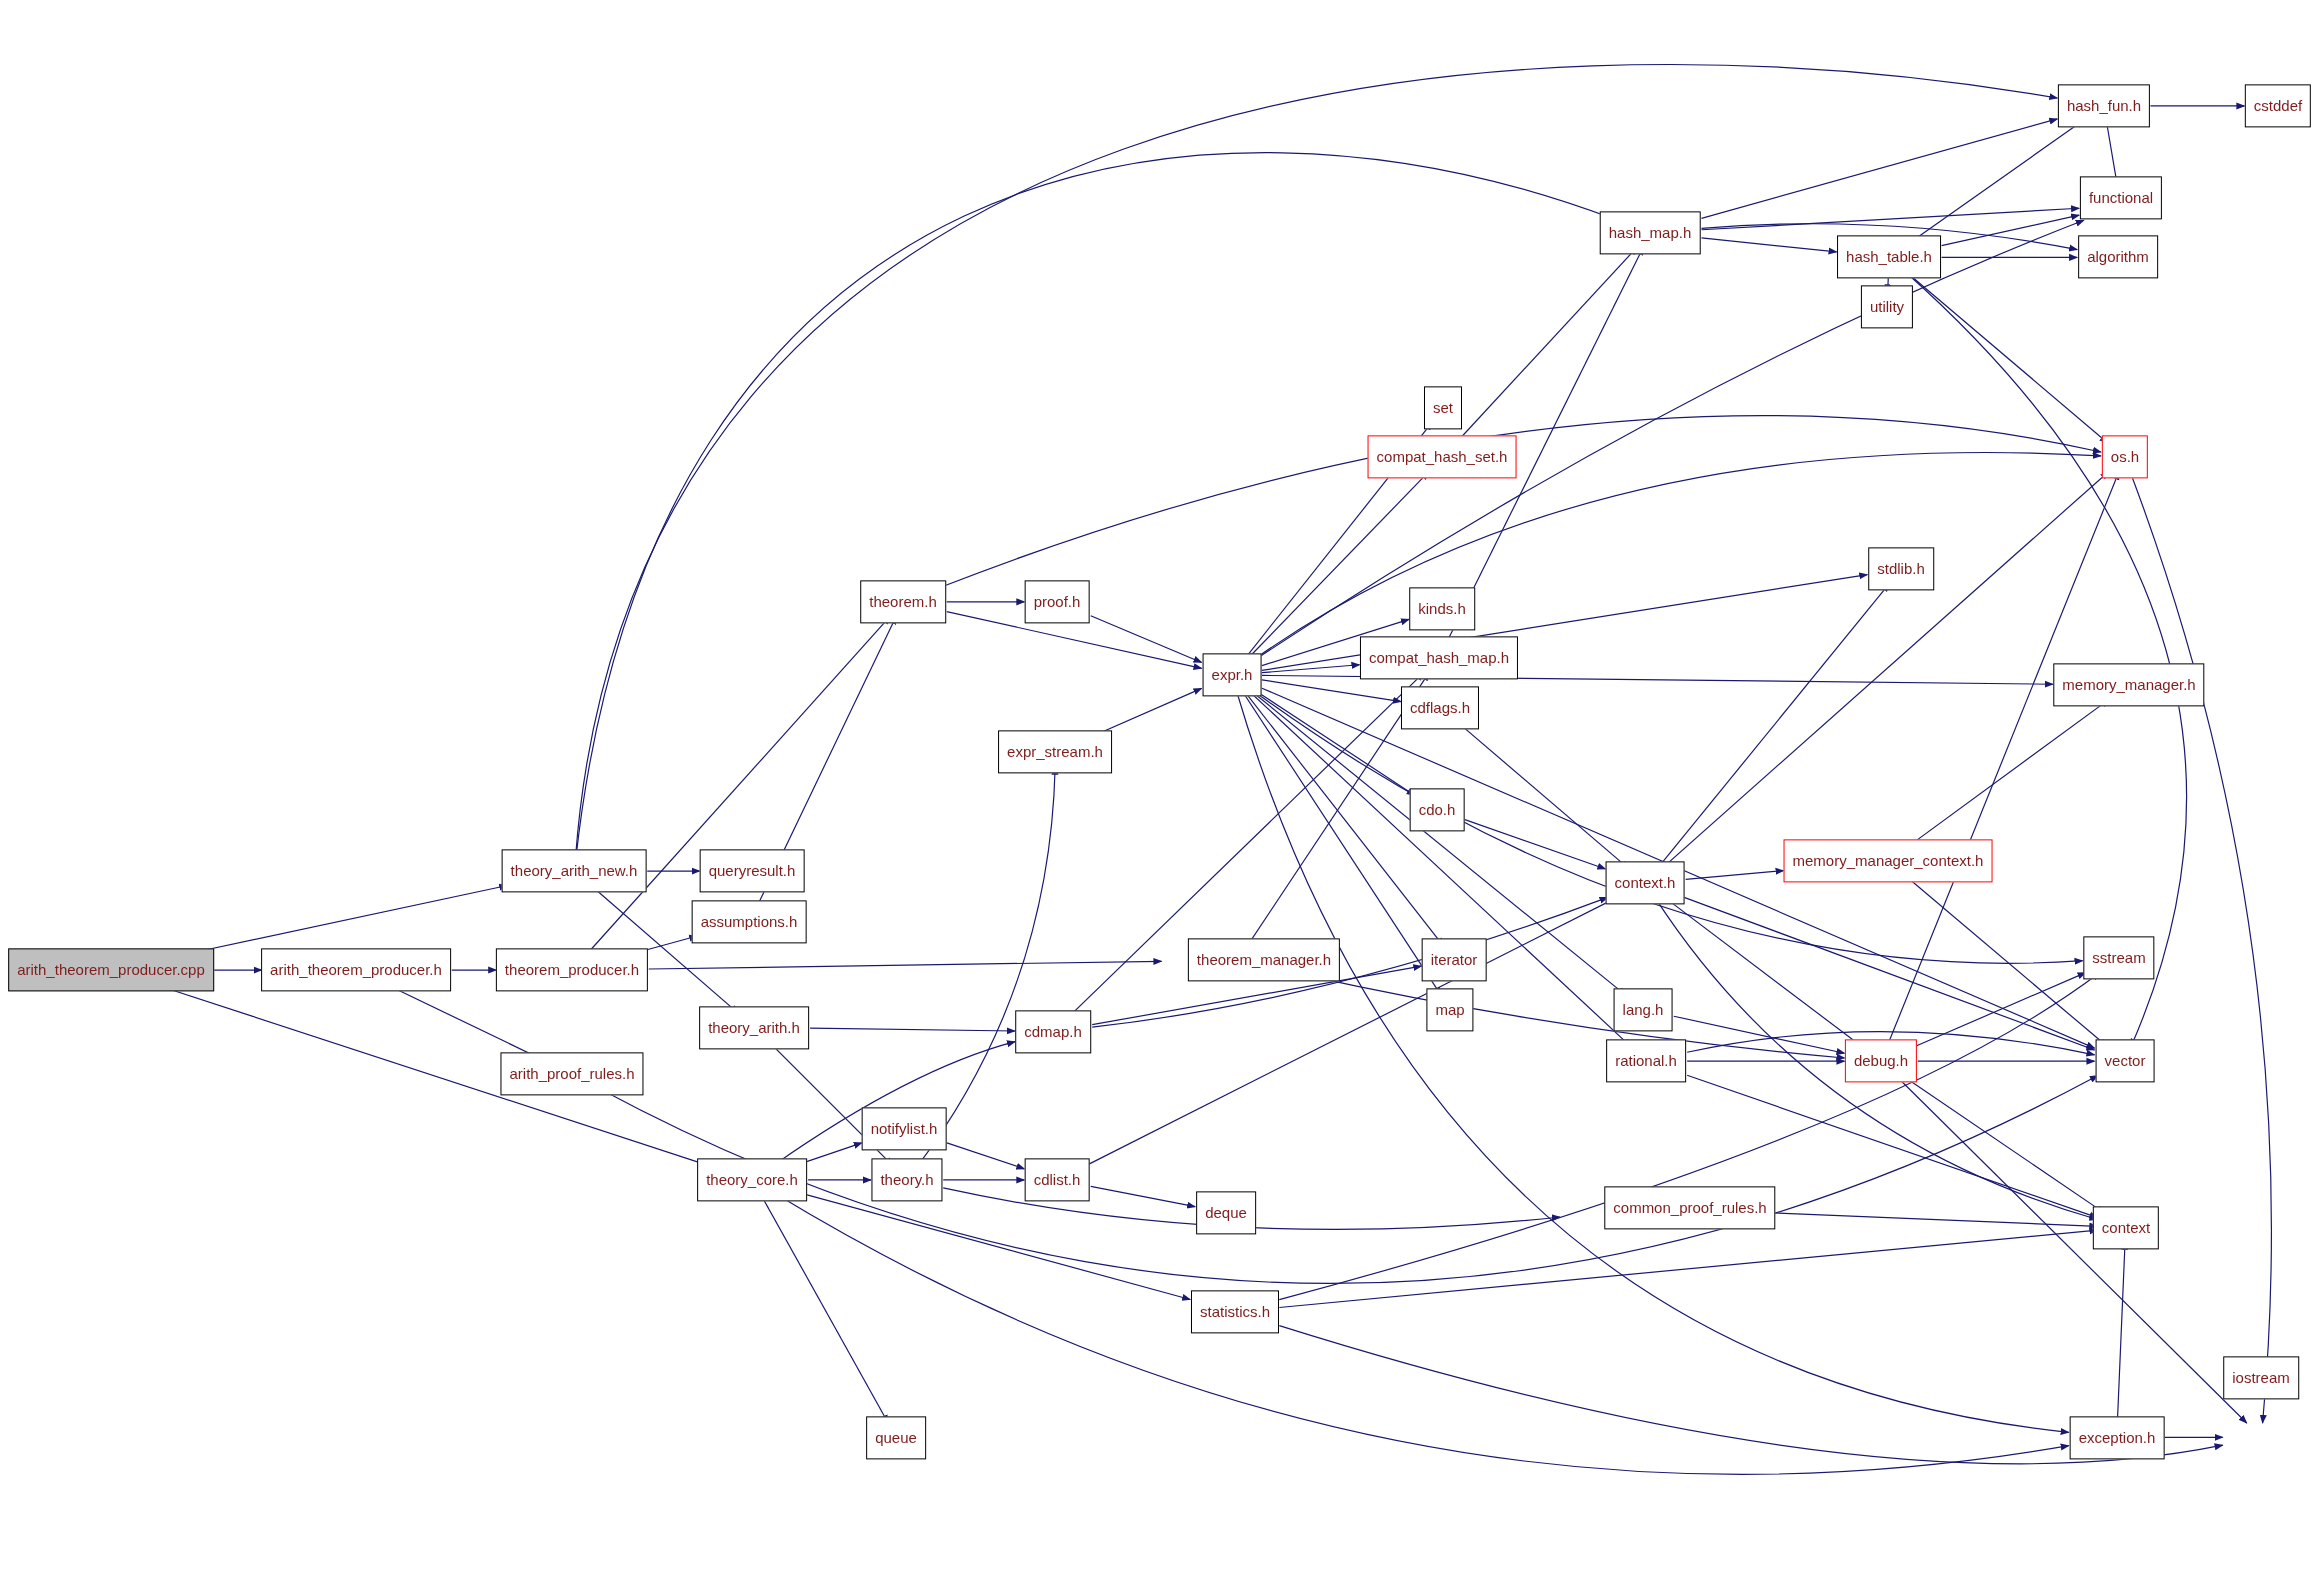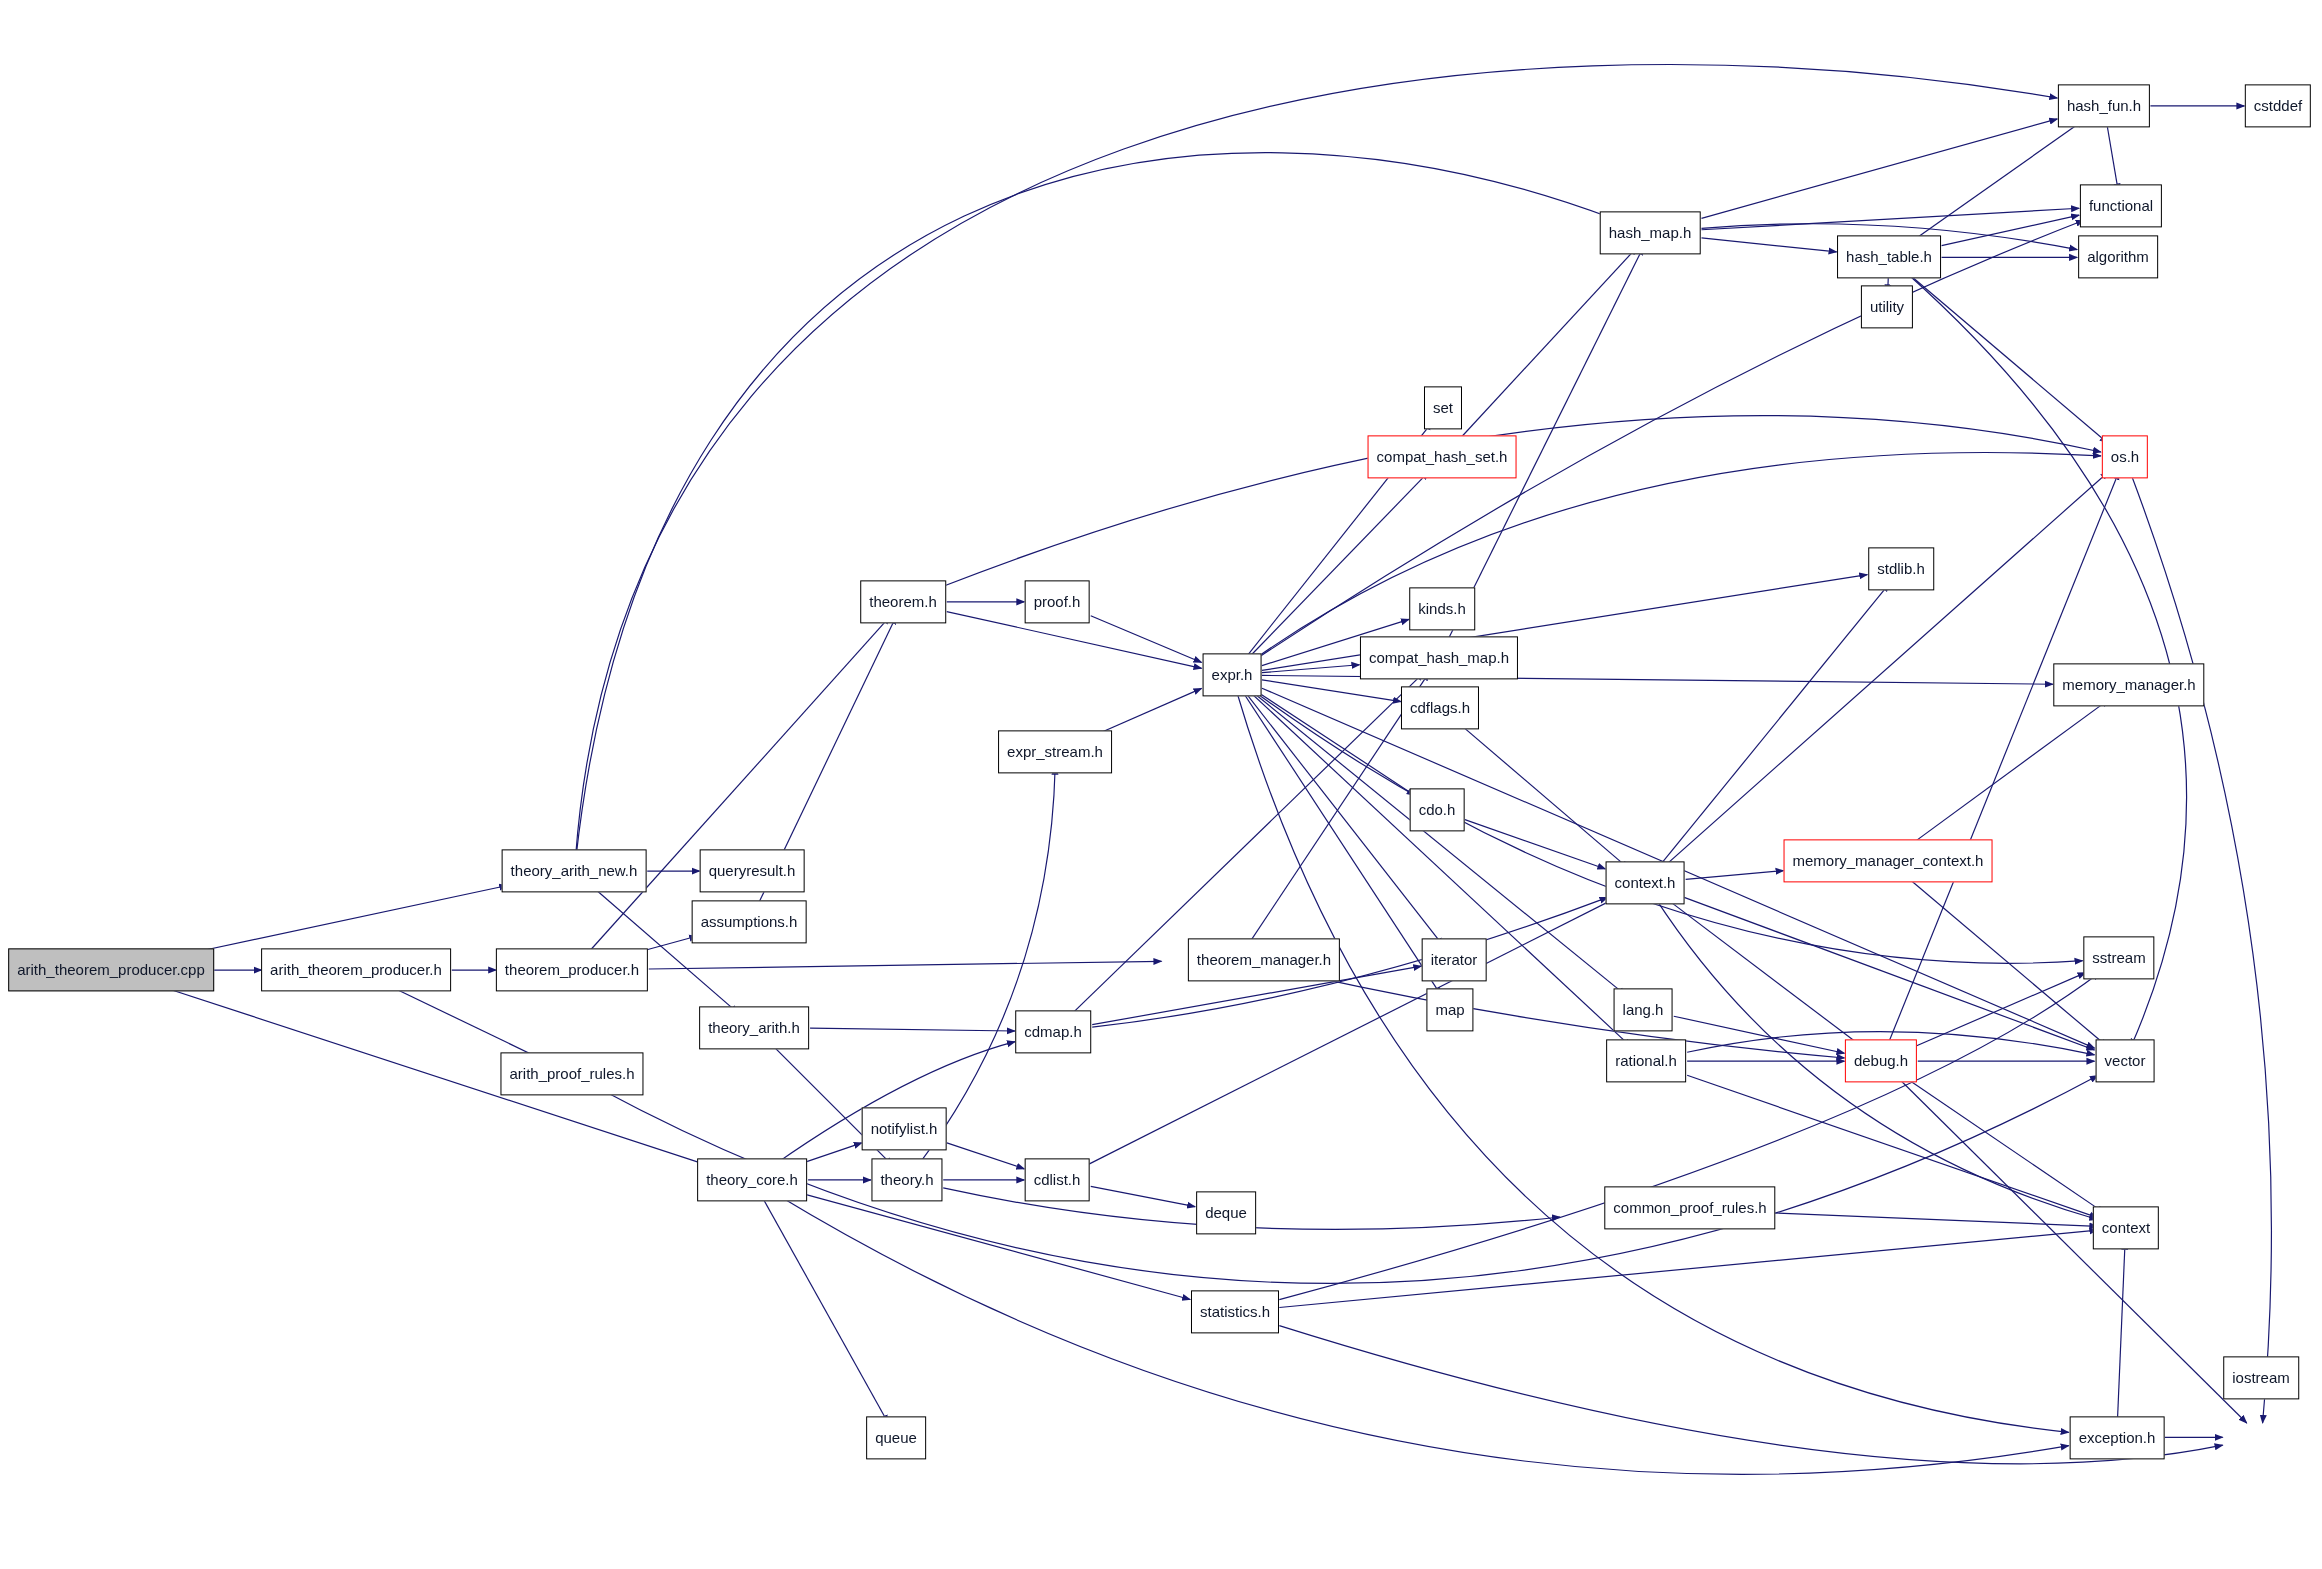--- a/index.html
+++ b/index.html
@@ -13,21 +13,21 @@
   #graph svg{position:absolute;left:0;top:0;z-index:1;pointer-events:none;}
   .node{
     position:absolute;
     transform:translate(-50%,-50%);
     background:#ffffff;
     border:1px solid #000000;
     padding:12px 8px;
     font-size:15px;
     line-height:1.15;
     white-space:nowrap;
-    color:#0f172a;
+    color:#7f1d1d;
     z-index:2;
     cursor:pointer;
   }
   .node.main{background:#bfbfbf;}
   .node.truncated{border-color:#ff0000;}
 </style>
 </head>
 <body>
 
 <div id="graph" style="width: 2323px; height: 1569px;">
@@ -163,21 +163,21 @@
     <div class="node" style="left: 1437px; top: 810px;">cdo.h</div>
     <div class="node" style="left: 1645px; top: 883px;">context.h</div>
     <div class="node truncated" style="left: 1888px; top: 861px;">memory_manager_context.h</div>
     <div class="node" style="left: 1643px; top: 1010px;">lang.h</div>
     <div class="node" style="left: 1646px; top: 1061px;">rational.h</div>
     <div class="node truncated" style="left: 1881px; top: 1061px;">debug.h</div>
     <div class="node" style="left: 1650px; top: 233px;">hash_map.h</div>
     <div class="node" style="left: 1889px; top: 257px;">hash_table.h</div>
     <div class="node" style="left: 2104px; top: 106px;">hash_fun.h</div>
     <div class="node" style="left: 2278px; top: 106px;">cstddef</div>
-    <div class="node" style="left: 2121px; top: 206px; text-align: right;">functional</div>
+    <div class="node" style="left: 2121px; top: 198px; text-align: right;">functional</div>
     <div class="node" style="left: 2118px; top: 257px;">algorithm</div>
     <div class="node" style="left: 1887px; top: 307px;">utility</div>
     <div class="node truncated" style="left: 2125px; top: 457px;">os.h</div>
     <div class="node" style="left: 1901px; top: 569px;">stdlib.h</div>
     <div class="node" style="left: 2129px; top: 685px;">memory_manager.h</div>
     <div class="node" style="left: 2119px; top: 958px;">sstream</div>
     <div class="node" style="left: 2125px; top: 1061px;">vector</div>
     <div class="node" style="left: 2126px; top: 1228px;">context</div>
     <div class="node" style="left: 2261px; top: 1378px;">iostream</div>
     <div class="node" style="left: 2117px; top: 1438px;">exception.h</div>

